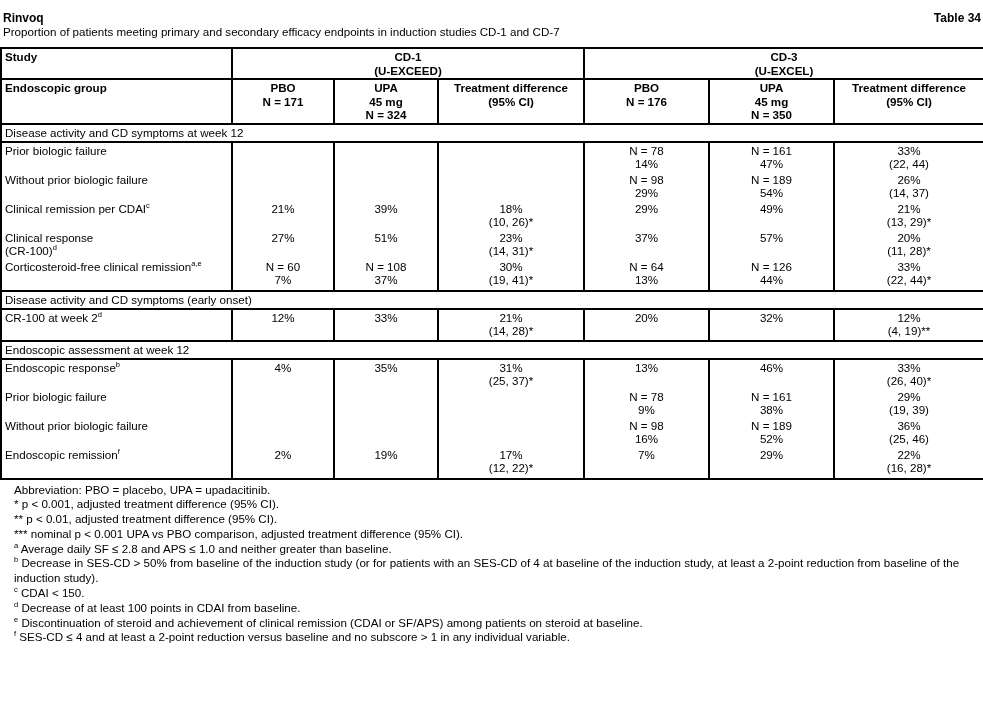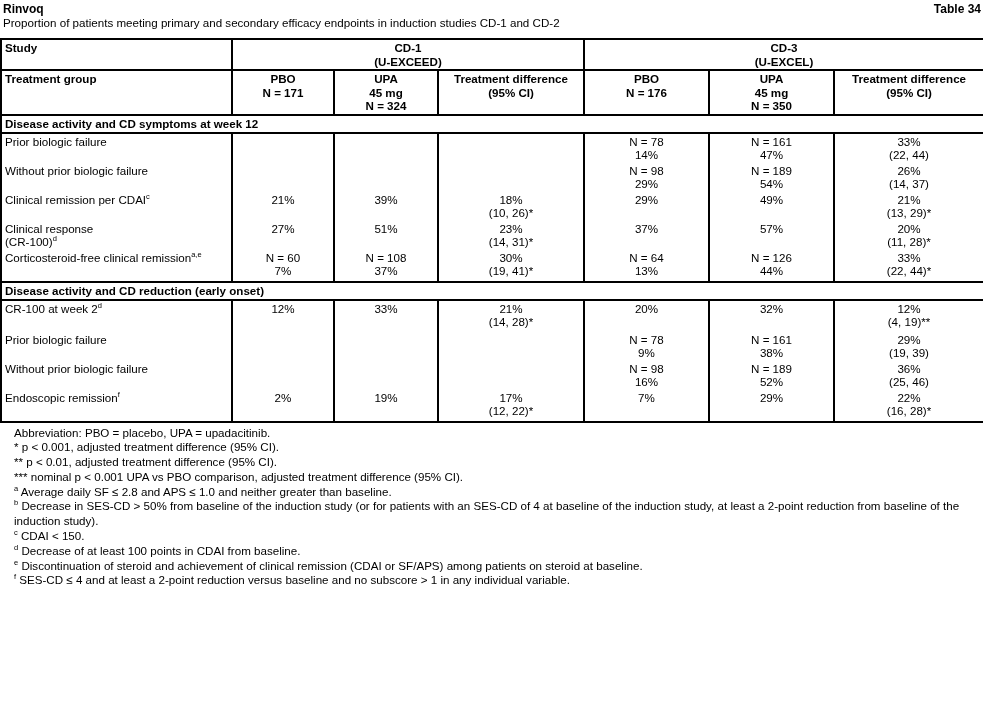--- a/index.html
+++ b/index.html
@@ -4,21 +4,21 @@
 <style>
   * { box-sizing: border-box; }
   html, body { margin: 0; padding: 0; background: #ffffff; }
   .page {
     width: 983px; height: 722px; overflow: hidden;
     font-family: "Liberation Sans", sans-serif;
     color: #000; background: #fff;
   }
   .title-row {
     display: flex; justify-content: space-between;
-    padding: 2px 2px 0 3px;
+    padding: 11px 2px 0 3px;
     font-weight: bold; font-size: 12px; line-height: 14px;
   }
   .subtitle {
     padding: 0 2px 0 3px;
     font-size: 11.6px; line-height: 14px;
   }
   table.main {
     border-collapse: collapse; table-layout: fixed;
     width: 983px; margin-top: 8px;
     border: 2px solid #000;
@@ -27,21 +27,21 @@
     font-size: 11.6px; line-height: 13.5px;
     padding: 1px 2px; vertical-align: top;
     border-left: 2px solid #000;
     overflow: hidden;
   }
   thead th { font-weight: bold; }
   tr.h1 th { height: 28px; border-bottom: 2px solid #000; }
   tr.h2 th { height: 44px; border-bottom: 2px solid #000; }
   th.lbl, td.lbl { text-align: left; padding-left: 3px; border-left: none; }
   tr.sec td {
-    font-weight: bold; text-align: left;
+    font-weight: normal; text-align: left;
     padding: 1px 3px; height: 14px; line-height: 14px;
     border-top: 2px solid #000; border-bottom: 2px solid #000;
     border-left: none;
   }
   tr.data td { height: 27px; }
   tr.data.last td { height: 32px; margin-top: 16px; }
   td.val { text-align: center; }
   sup { font-size: 7.5px; line-height: 0; vertical-align: super; }
   .footnotes {
     padding: 3px 2px 0 14px;
@@ -51,21 +51,21 @@
 </style>
 </head>
 <body>
 
 <div class="page">
 
   <div class="title-row">
     <span>Rinvoq</span>
     <span>Table 34</span>
   </div>
-  <div class="subtitle">Proportion of patients meeting primary and secondary efficacy endpoints in induction studies CD-1 and CD-2</div>
+  <div class="subtitle">Proportion of patients meeting primary and secondary efficacy endpoints in induction studies CD-1 and CD-7</div>
 
   <table class="main">
     <colgroup>
       <col style="width:231px">
         <col style="width:102px">
         <col style="width:104px">
       <col style="width:146px">
         <col style="width:125px">
         <col style="width:125px">
       <col style="width:150px">
@@ -76,21 +76,21 @@
         <th class="grp" colspan="3">
           <span>CD-1</span><br>
           <span>(U-EXCEED)</span>
         </th>
         <th class="grp" colspan="3">
           <span>CD-3</span><br>
           <span>(U-EXCEL)</span>
         </th>
       </tr>
       <tr class="h2" id="col-header-row">
-        <th class="lbl">Treatment group</th>
+        <th class="lbl">Endoscopic group</th>
       <th class="val">PBO<br>N = 171</th>
           <th class="val">UPA<br>45 mg<br>N = 324</th>
           <th class="val">Treatment difference<br>(95% CI)</th>
           <th class="val">PBO<br>N = 176</th>
           <th class="val">UPA<br>45 mg<br>N = 350</th>
           <th class="val">Treatment difference<br>(95% CI)</th>
         </tr>
     </thead>
     <tbody id="tbody">
         <tr class="sec">
@@ -135,30 +135,42 @@
         <tr class="data last">
           <td class="lbl">Corticosteroid-free clinical remission<sup>a,e</sup></td>
           <td class="val">N = 60<br>7%</td>
           <td class="val">N = 108<br>37%</td>
           <td class="val">30%<br>(19, 41)*</td>
           <td class="val">N = 64<br>13%</td>
           <td class="val">N = 126<br>44%</td>
           <td class="val">33%<br>(22, 44)*</td>
         </tr>
         <tr class="sec">
-          <td colspan="7">Disease activity and CD reduction (early onset)</td>
+          <td colspan="7">Disease activity and CD symptoms (early onset)</td>
         </tr>
         <tr class="data last">
           <td class="lbl">CR-100 at week 2<sup>d</sup></td>
           <td class="val">12%</td>
           <td class="val">33%</td>
           <td class="val">21%<br>(14, 28)*</td>
           <td class="val">20%</td>
           <td class="val">32%</td>
           <td class="val">12%<br>(4, 19)**</td>
+        </tr>
+        <tr class="sec">
+          <td colspan="7">Endoscopic assessment at week 12</td>
+        </tr>
+        <tr class="data">
+          <td class="lbl">Endoscopic response<sup>b</sup></td>
+          <td class="val">4%</td>
+          <td class="val">35%</td>
+          <td class="val">31%<br>(25, 37)*</td>
+          <td class="val">13%</td>
+          <td class="val">46%</td>
+          <td class="val">33%<br>(26, 40)*</td>
         </tr>
         <tr class="data">
           <td class="lbl">Prior biologic failure</td>
           <td class="val"></td>
           <td class="val"></td>
           <td class="val"></td>
           <td class="val">N = 78<br>9%</td>
           <td class="val">N = 161<br>38%</td>
           <td class="val">29%<br>(19, 39)</td>
         </tr>

